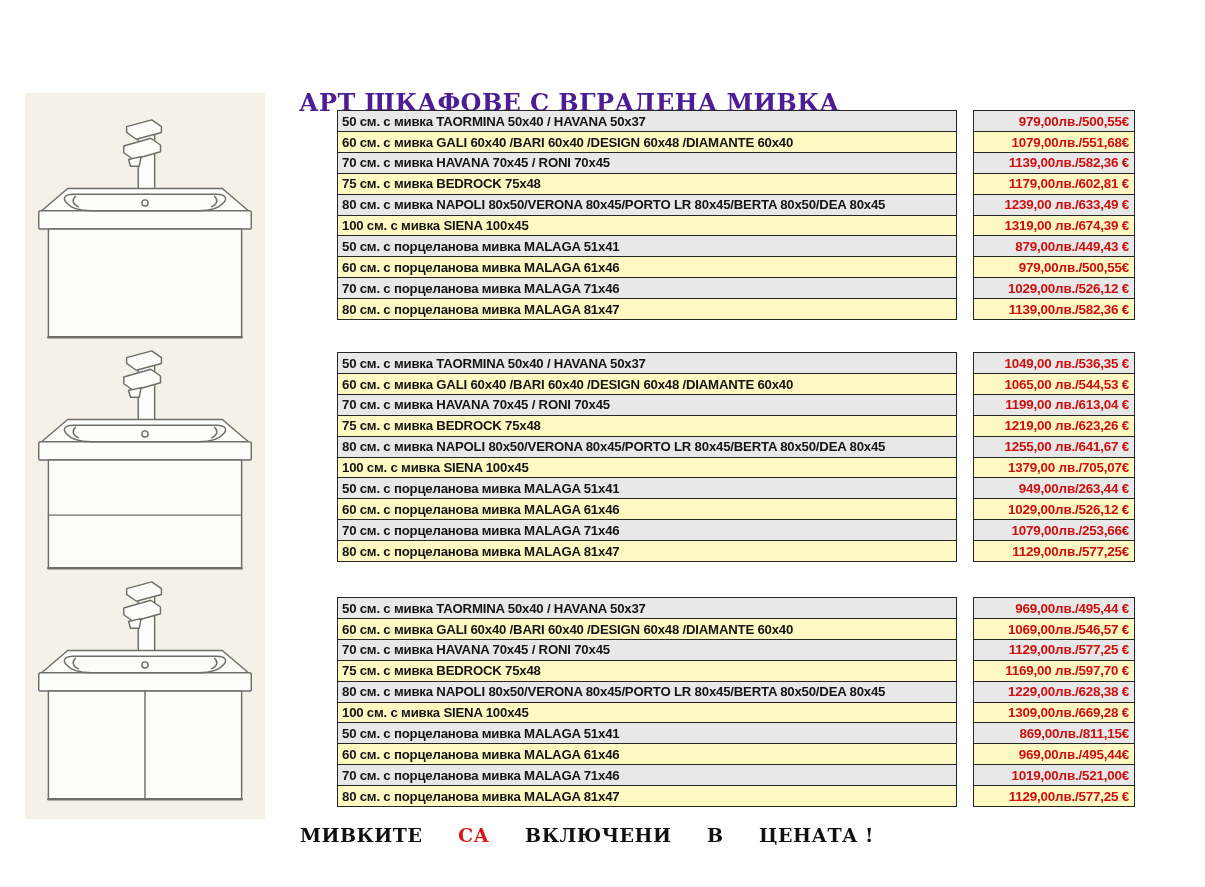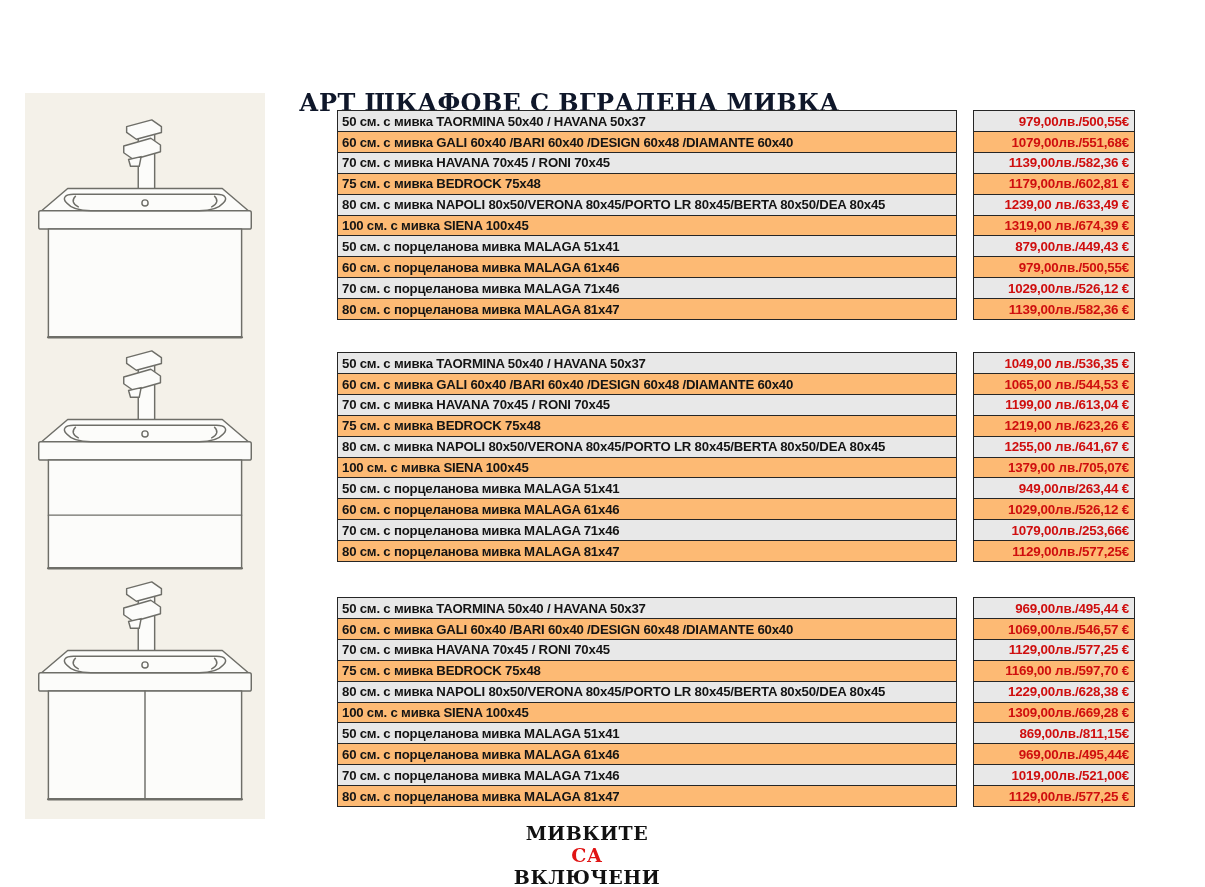--- a/index.html
+++ b/index.html
@@ -12,50 +12,49 @@
     position:absolute;left:25px;top:93px;width:240px;height:726px;
     background:#f4f1e9;display:flex;flex-direction:column;
     justify-content:space-between;align-items:center;
     padding:24px 0 12px;box-sizing:border-box;
   }
   .figure{width:232px;height:228px;}
   
   .title{
     position:absolute;left:299px;top:72px;width:860px;
     font-family:"DejaVu Serif","Liberation Serif",serif;
-    font-weight:bold;font-size:24px;letter-spacing:.4px;color:#0f172a;
+    font-weight:bold;font-size:24px;letter-spacing:.4px;color:#4c1d95;
     white-space:nowrap;
   }
   
   .ptable{position:absolute;left:337px;width:798px;}
   .ptable.t1{top:110px;}
   .ptable.t2{top:352px;}
   .ptable.t3{top:597px;}
   .row{display:flex;height:22.3px;margin-top:-1.4px;}
   .row:first-child{margin-top:0;border-radius:10px;}
   .cell{
     box-sizing:border-box;border:1.4px solid #262626;
     display:flex;align-items:center;background:#fff;
   }
   .c1{width:620px;padding-left:4px;
       font-size:13.2px;font-weight:bold;color:#141414;letter-spacing:-.2px;
       white-space:nowrap;overflow:hidden;}
   .c2{width:162px;margin-left:16px;justify-content:flex-end;padding-right:5px;
       font-size:13.4px;font-weight:bold;color:#cf0e0e;letter-spacing:-.2px;
       white-space:nowrap;}
   .row.even .cell{background:#e8e8e8;}
-  .row.odd  .cell{background:#fdba74;}
+  .row.odd  .cell{background:#fef9c3;}
   
   .footer{
     position:absolute;left:300px;top:822px;width:574px;height:26px;
     display:flex;justify-content:space-between;align-items:center;
     font-family:"DejaVu Serif","Liberation Serif",serif;
     font-weight:bold;font-size:19px;color:#111;letter-spacing:.5px;
     white-space:nowrap;
-    flex-direction:column;
   }
   .footer .red{color:#e01414;}
 </style>
 </head>
 <body>
 
 <aside class="panel">
 
   <svg class="figure" viewBox="0 0 232 236">
     <g stroke="#6e6e68" stroke-width="1.5" fill="#fcfcfa" stroke-linejoin="round" stroke-linecap="round">

